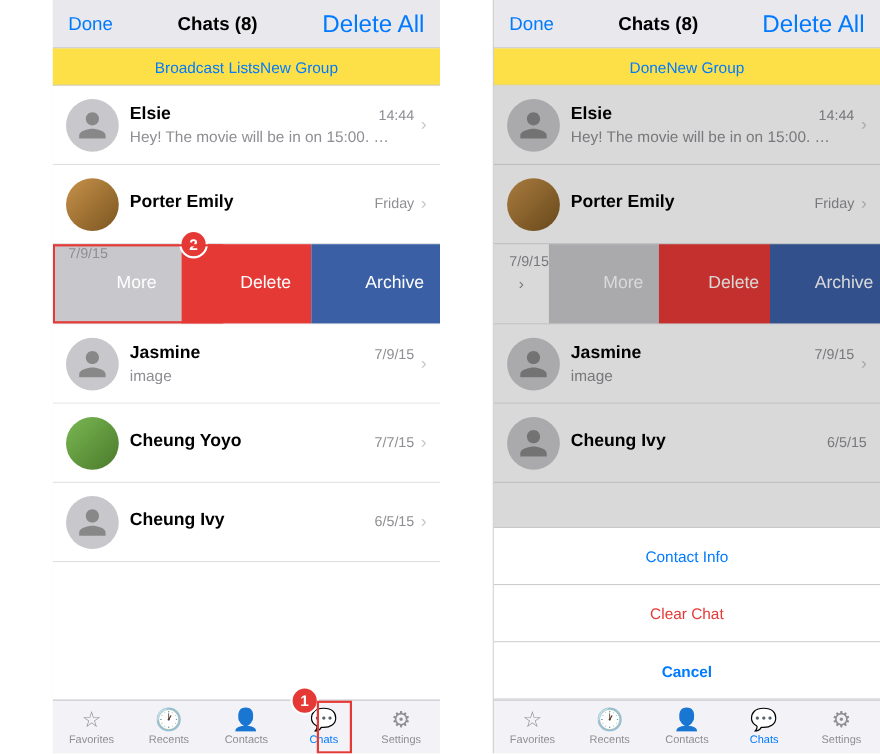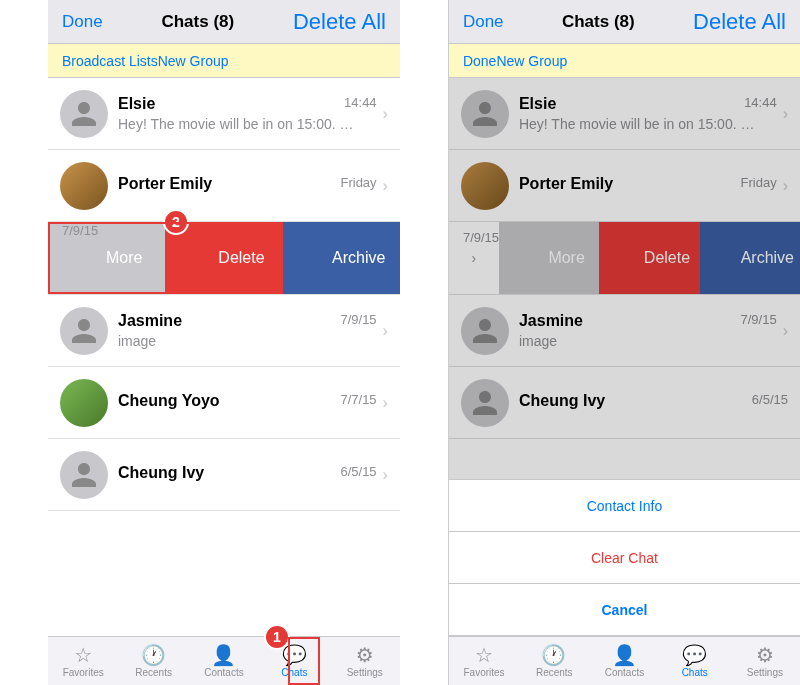--- a/index.html
+++ b/index.html
@@ -45,25 +45,25 @@
       font-weight: 600;
       color: #000;
     }
     .nav-bar .delete-all-btn {
       color: #007aff;
       font-size: 22px;
     }
 
     
     .broadcast-bar {
-      background: #fef9c3;
+      background: #fde047;
       height: 34px;
       display: flex;
       align-items: center;
-      justify-content: flex-start;
+      justify-content: center;
       padding: 0 14px;
       border-bottom: 1px solid #c8c8cc;
     }
     .broadcast-bar span {
       color: #007aff;
       font-size: 14px;
     }
 
     
     .chat-list {
@@ -112,21 +112,21 @@
     }
 
     .chat-content {
       flex: 1;
       overflow: hidden;
     }
 
     .chat-header {
       display: flex;
       justify-content: space-between;
-      align-items: flex-start;
+      align-items: center;
       margin-bottom: 3px;
     }
 
     .chat-name {
       font-size: 16px;
       font-weight: 600;
       color: #000;
     }
 
     .chat-time {

